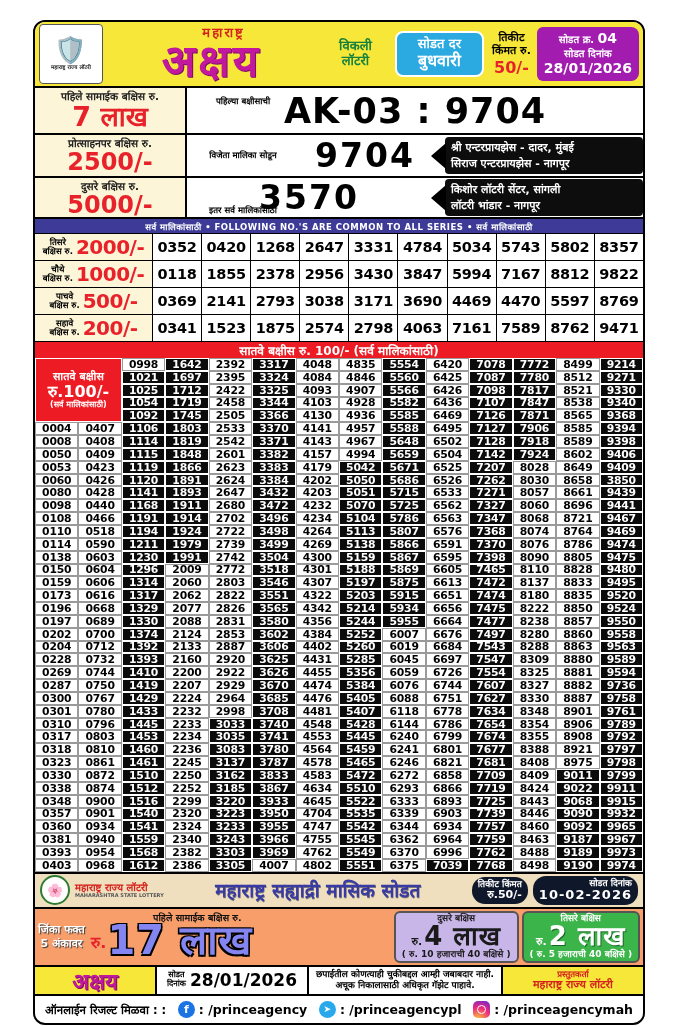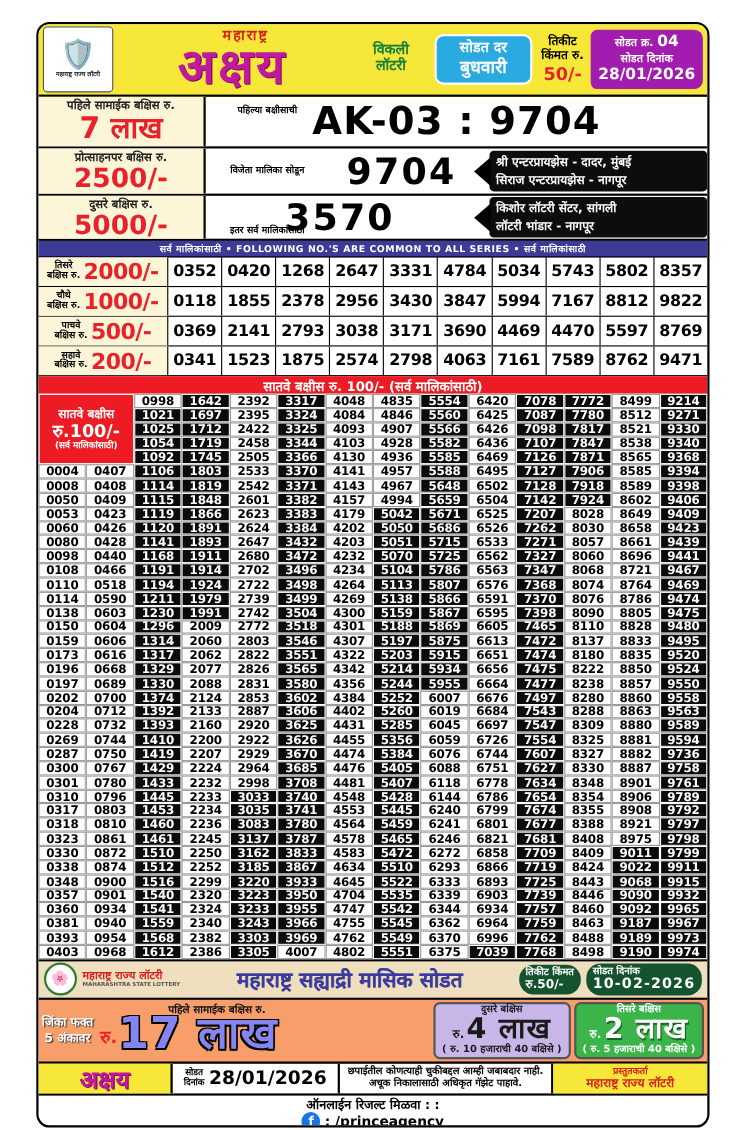--- a/index.html
+++ b/index.html
@@ -57,21 +57,21 @@
   .tcell.odd{background:#0b0b0b;color:#fff;border:0.5px solid #fff;}
   .tcell.even{background:#fff;color:#000;border:0.5px solid #9a9a9a;}
 
   
   .monthly{height:37px;background:#f0dfbe;border-top:2px solid #000;border-bottom:2px solid #000;display:flex;align-items:center;padding:0 5px;gap:5px;}
   .mlogo{width:26px;height:26px;border-radius:50%;background:#fff;border:2px solid #2e7d32;display:flex;align-items:center;justify-content:center;font-size:13px;}
   .mbrand{line-height:1;}
   .mbrand .r1{color:#d5221c;font-weight:bold;font-size:10px;}
   .mbrand .r2{color:#555;font-weight:bold;font-size:5px;}
   .mtitle{flex:1;text-align:center;color:#3a3aa5;font-weight:bold;font-size:19px;text-shadow:.5px .5px 0 #777;}
-  .mbox{background:#14532d;color:#fff;font-weight:bold;text-align:left;border-radius:13px;padding:2px 6px;line-height:1.15;}
+  .mbox{background:#0f172a;color:#fff;font-weight:bold;text-align:right;border-radius:13px;padding:2px 6px;line-height:1.15;}
   .mbox .s{font-size:9px;}
   .mbox .b{font-size:13px;letter-spacing:1px;}
 
   
   .banner{height:58px;background:#f79e6b;display:flex;align-items:stretch;border-bottom:2px solid #000;padding:2px 3px;gap:3px;}
   .b17{flex:1.45;position:relative;display:flex;align-items:center;}
   .b17 .jinka{color:#fff;font-weight:bold;font-size:11px;line-height:1.25;text-shadow:1px 1px 1px #333;text-align:center;}
   .b17 .toplabel{position:absolute;top:0px;left:115px;font-size:9.5px;font-weight:bold;color:#111;}
   .b17 .rs{color:#e8222a;font-size:16px;font-weight:bold;margin:10px 1px 0 6px;}
   .b17 .big{color:#8585f2;font-weight:bold;font-size:40px;letter-spacing:1px;line-height:1;margin-top:6px;text-shadow:-1.5px -1.5px 0 #000,1.5px -1.5px 0 #000,-1.5px 1.5px 0 #000,1.5px 1.5px 0 #000;}
@@ -90,21 +90,21 @@
   .fakshay{width:120px;background:#f6e738;color:#c2189d;font-weight:bold;font-size:22px;display:flex;align-items:center;justify-content:center;border-right:2px solid #000;text-shadow:1px 1px 0 #7d0e66;}
   .fdate{width:150px;display:flex;align-items:center;justify-content:center;gap:4px;border-right:2px solid #000;}
   .fdate .s{font-size:8px;font-weight:bold;line-height:1.1;text-align:center;}
   .fdate .b{font-size:17px;font-weight:bold;}
   .fdisc{flex:1;display:flex;flex-direction:column;align-items:center;justify-content:center;font-size:9px;font-weight:bold;line-height:1.3;border-right:2px solid #000;text-align:center;}
   .fpres{width:140px;background:#f6e738;display:flex;flex-direction:column;align-items:center;justify-content:center;line-height:1.1;}
   .fpres .s{font-size:8.5px;font-weight:bold;color:#d5221c;}
   .fpres .b{font-size:11px;font-weight:bold;color:#d5221c;}
 
   
-  .social{height:27px;display:flex;align-items:center;justify-content:space-between;padding:0 10px;border-radius:0 0 10px 10px;flex-direction:column;}
+  .social{height:27px;display:flex;align-items:center;justify-content:space-between;padding:0 10px;border-radius:0 0 10px 10px;}
   .social .lab{font-size:11.5px;font-weight:bold;}
   .sitem{display:flex;align-items:center;gap:4px;font-size:12.5px;font-weight:bold;}
   .icirc{width:17px;height:17px;border-radius:50%;color:#fff;display:flex;align-items:center;justify-content:center;font-size:11px;font-weight:bold;}
   .fb{background:#1b74e4;}
   .tg{background:#29a9eb;font-size:9px;}
   .ig{border-radius:5px;background:radial-gradient(circle at 30% 110%,#f9ce34 0%,#ee2a7b 55%,#6228d7 100%);position:relative;}
   .ig::after{content:"";position:absolute;inset:4px;border:1.6px solid #fff;border-radius:50%;}
 </style>
 </head>
 <body>
@@ -390,21 +390,21 @@
         <div class="tcell odd">1891</div>
         <div class="tcell even">2624</div>
         <div class="tcell odd">3384</div>
         <div class="tcell even">4202</div>
         <div class="tcell odd">5050</div>
         <div class="tcell odd">5686</div>
         <div class="tcell even">6526</div>
         <div class="tcell odd">7262</div>
         <div class="tcell even">8030</div>
         <div class="tcell even">8658</div>
-        <div class="tcell odd">9423</div>
+        <div class="tcell odd">3850</div>
         <div class="tcell even">0080</div>
         <div class="tcell even">0428</div>
         <div class="tcell odd">1141</div>
         <div class="tcell odd">1893</div>
         <div class="tcell even">2647</div>
         <div class="tcell odd">3432</div>
         <div class="tcell even">4203</div>
         <div class="tcell odd">5051</div>
         <div class="tcell odd">5715</div>
         <div class="tcell even">6533</div>

